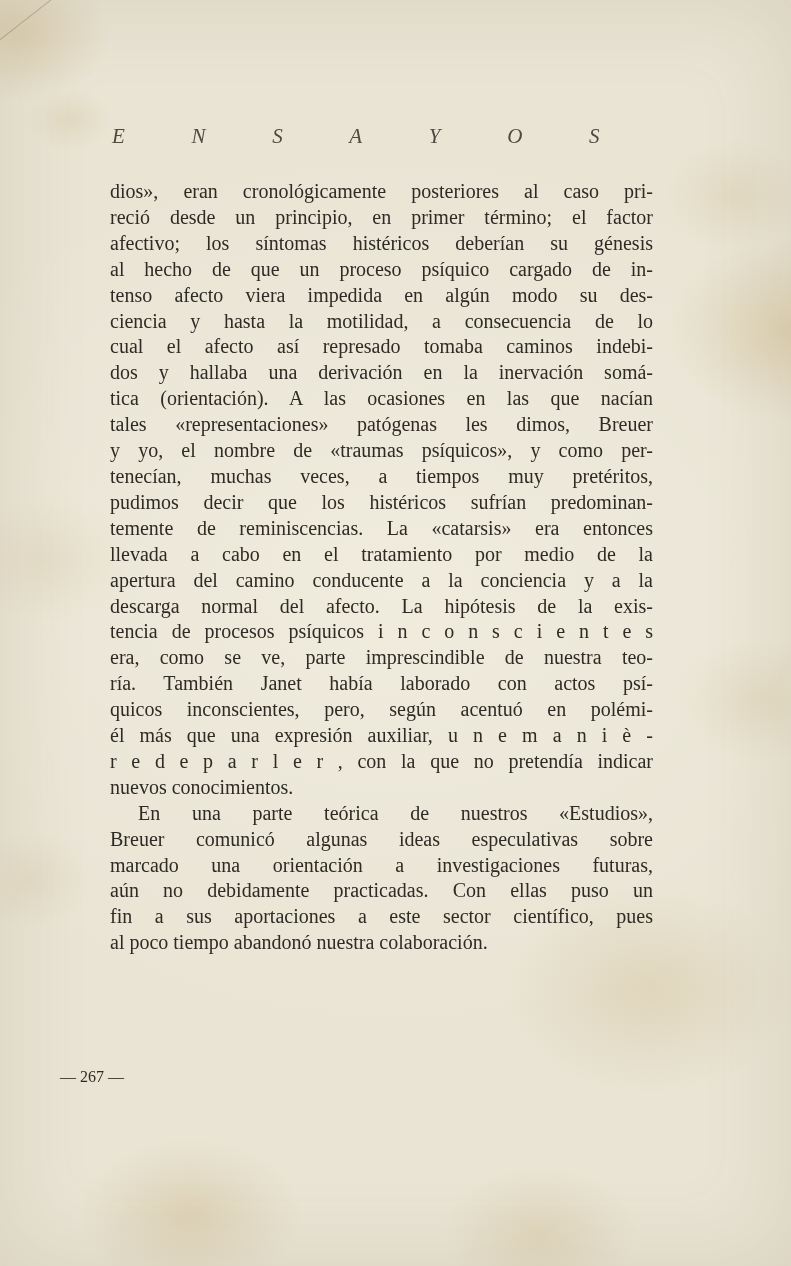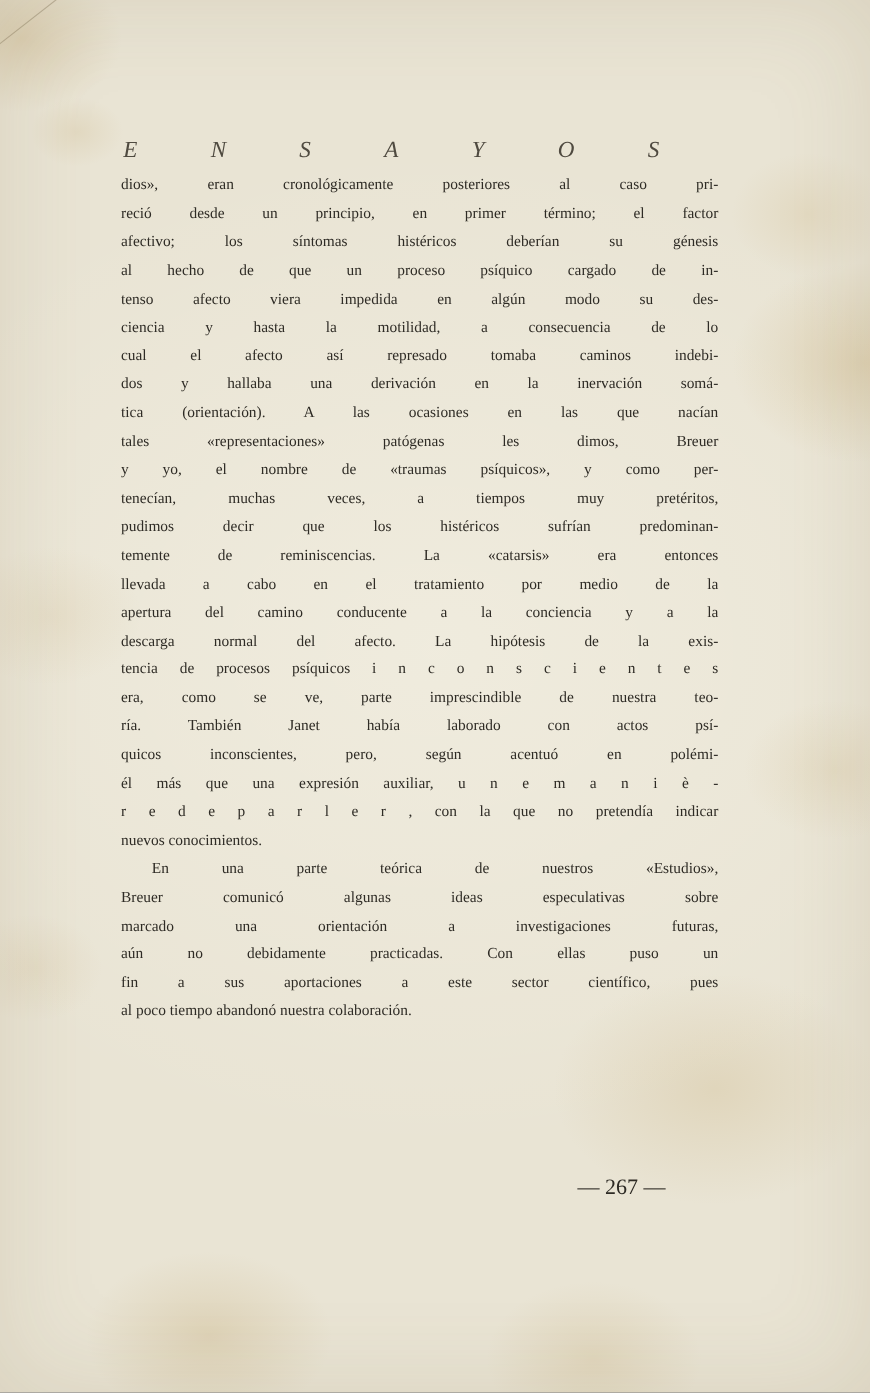--- a/index.html
+++ b/index.html
@@ -50,24 +50,24 @@
     display: flex;
     justify-content: space-between;
     font-style: italic;
     font-size: 21px;
     color: var(--header_ink, #4f4a40);
     letter-spacing: 0.5px;
   }
 
   .text-block {
     position: absolute;
-    top: 156px;
+    top: 179px;
     left: 110px;
     width: 543px;
-    font-size: 14px;
+    font-size: 20px;
     line-height: 25.9px;
   }
   .para {
     margin: 0;
   }
   .line {
     text-align: justify;
     text-align-last: justify;
     white-space: normal;
   }
@@ -76,22 +76,22 @@
   }
   .line.indent {
     padding-left: 28px;
   }
 
   .page-number {
     position: absolute;
     top: 1068px;
     left: 60px;
     width: 545px;
-    text-align: right;
-    font-size: 20px;
+    text-align: left;
+    font-size: 16px;
     color: var(--ink, #2e2b25);
   }
 </style>
 </head>
 <body>
 
 <div class="page">
 
   <div class="running-header">
     <span>E</span>

